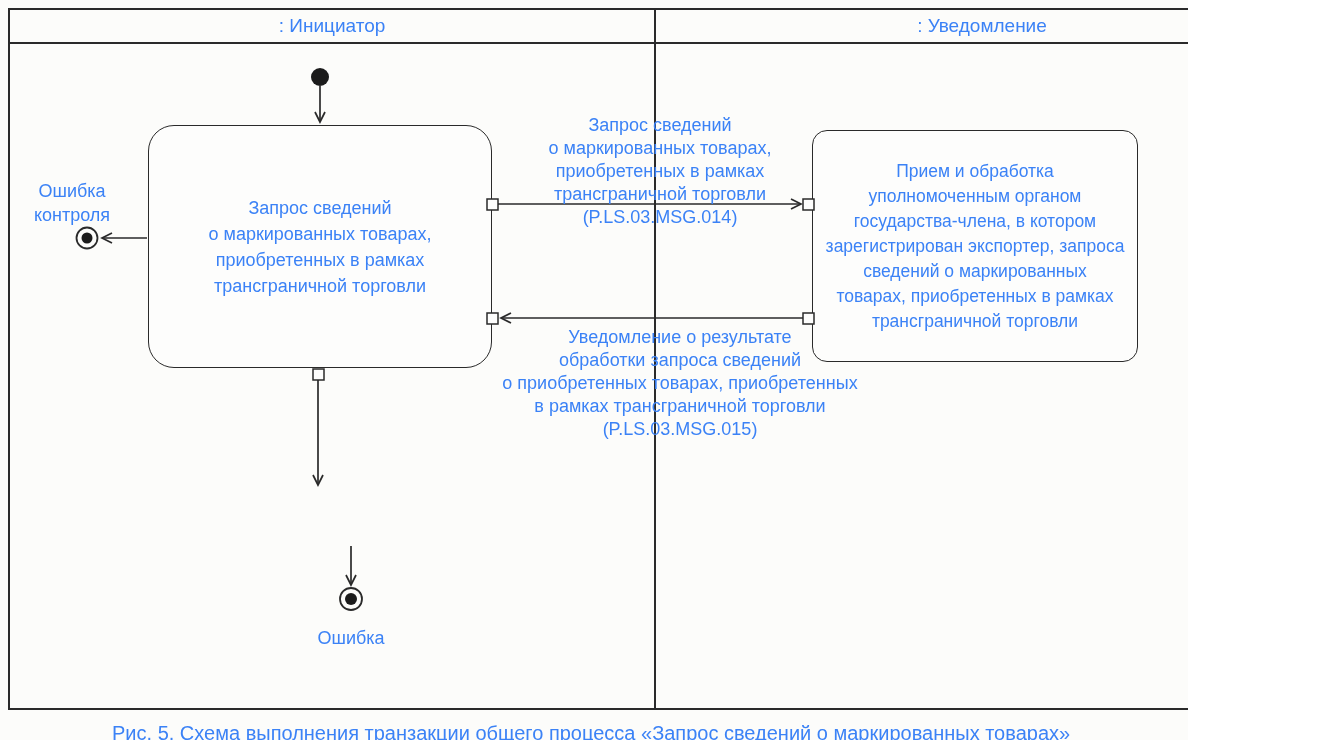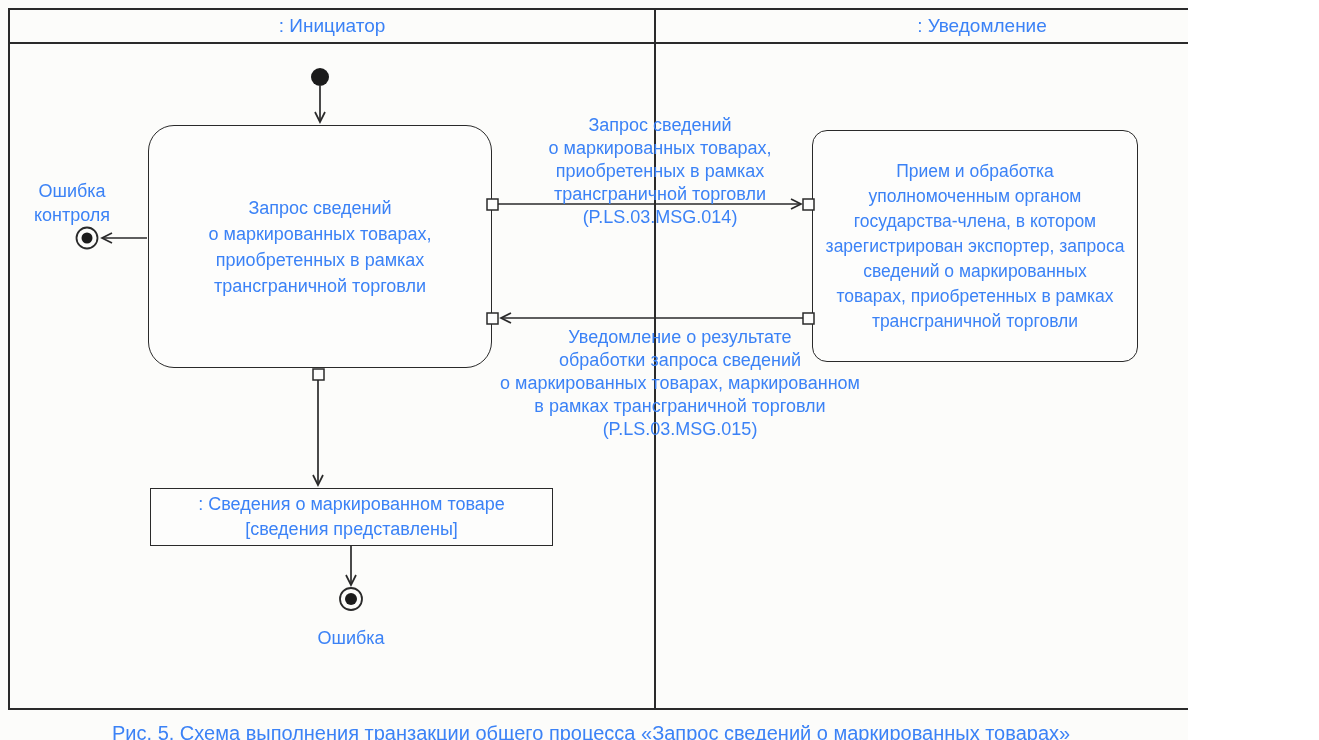--- a/index.html
+++ b/index.html
@@ -57,22 +57,20 @@
 о маркированных товарах,
 приобретенных в рамках
 трансграничной торговли</div>
   <div class="abs node activity-right">Прием и обработка
 уполномоченным органом
 государства-члена, в котором
 зарегистрирован экспортер, запроса
 сведений о маркированных
 товарах, приобретенных в рамках
 трансграничной торговли</div>
-  <div class="abs node object-node">: Сведения о маркированном товаре
-[сведения представлены]</div>
 
   <svg class="abs connectors" width="1319" height="740" viewBox="0 0 1319 740">
     <defs>
       <marker id="arr" markerUnits="userSpaceOnUse" markerWidth="14" markerHeight="14" viewBox="0 0 14 14" refX="12" refY="7" orient="auto">
         <path d="M2,2 L12,7 L2,12" fill="none" stroke="#2a2a2a" stroke-width="1.7"></path>
       </marker>
     </defs>
 
     <circle cx="320" cy="77" r="9" fill="#1b1b1b"></circle>
     <line class="edge" x1="320" y1="86" x2="320" y2="122" marker-end="url(#arr)"></line>
@@ -99,20 +97,20 @@
 
   <div class="abs label error-label">Ошибка
 контроля</div>
   <div class="abs label request-label">Запрос сведений
 о маркированных товарах,
 приобретенных в рамках
 трансграничной торговли
 (P.LS.03.MSG.014)</div>
   <div class="abs label response-label">Уведомление о результате
 обработки запроса сведений
-о маркированных товарах, маркированном
+о приобретенных товарах, приобретенных
 в рамках трансграничной торговли
 (P.LS.03.MSG.015)</div>
   <div class="abs label success-label">Ошибка</div>
 
   <div class="abs caption">Рис. 5. Схема выполнения транзакции общего процесса «Запрос сведений о маркированных товарах»</div>
 
 </div>
 
 </body></html>

